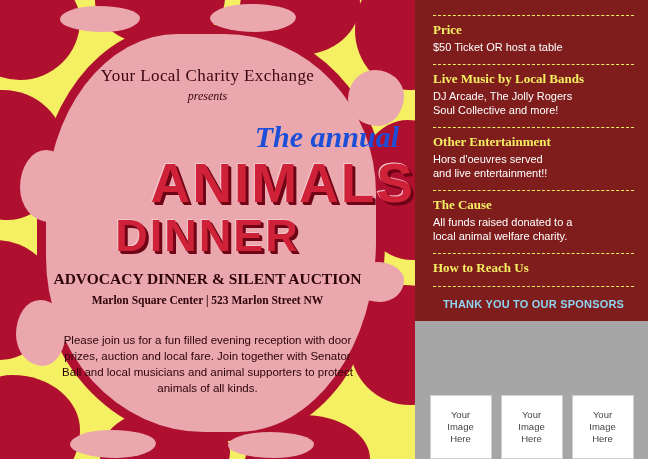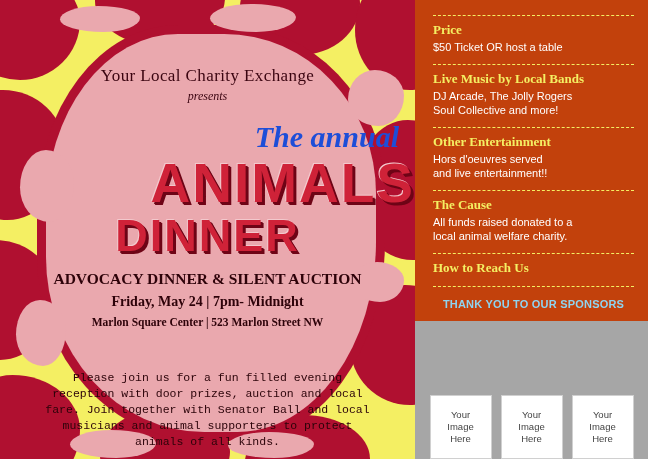--- a/index.html
+++ b/index.html
@@ -117,34 +117,34 @@
     color: #2d0209;
   }
   .venue {
     font-family: "Liberation Serif", serif;
     font-weight: bold;
     font-size: 11.5px;
     margin-top: 6px;
     color: #2d0209;
   }
   .blurb {
-    margin-top: 42px;
-    font-family: Liberation Mono, monospace;
+    margin-top: 26px;
+    font-family: Liberation Sans, sans-serif;
     font-size: 11.5px;
     line-height: 16px;
     color: #2b0309;
-    padding: 0 40px;
+    padding: 0 56px;
   }
 
   
   .right {
     position: relative;
     width: 233px;
     height: 459px;
-    background: #c2410c;
+    background: #7f1d1d;
     color: #ffffff;
     display: flex;
     flex-direction: column;
   }
   .info {
     padding: 10px 14px 0 18px;
     flex: 0 0 auto;
   }
   .sec {
     padding-bottom: 4px;
@@ -235,21 +235,20 @@
     <div class="pinkpatch" style="left:70px; top:430px; width:86px; height:28px;"></div>
     <div class="pinkpatch" style="left:228px; top:432px; width:86px; height:26px;"></div>
 
     <div class="left-content">
       <div class="org">Your Local Charity Exchange</div>
       <div class="presents">presents</div>
       <div class="annual">The annual</div>
       <div class="title1">ANIMALS</div>
       <div class="title2">DINNER</div>
       <div class="subtitle">ADVOCACY DINNER &amp; SILENT AUCTION</div>
-      <div class="date">Friday, May 24  |  7pm- Midnight</div>
       <div class="venue">Marlon Square Center  |  523 Marlon Street NW</div>
       <div class="blurb">Please join us for a fun filled evening reception with door prizes, auction and local fare. Join together with Senator Ball and local musicians and animal supporters to protect animals of all kinds.</div>
     </div>
   </div>
 
   <div class="right">
     <div class="info">
 
       <div class="divider"></div>
       <div class="sec">

